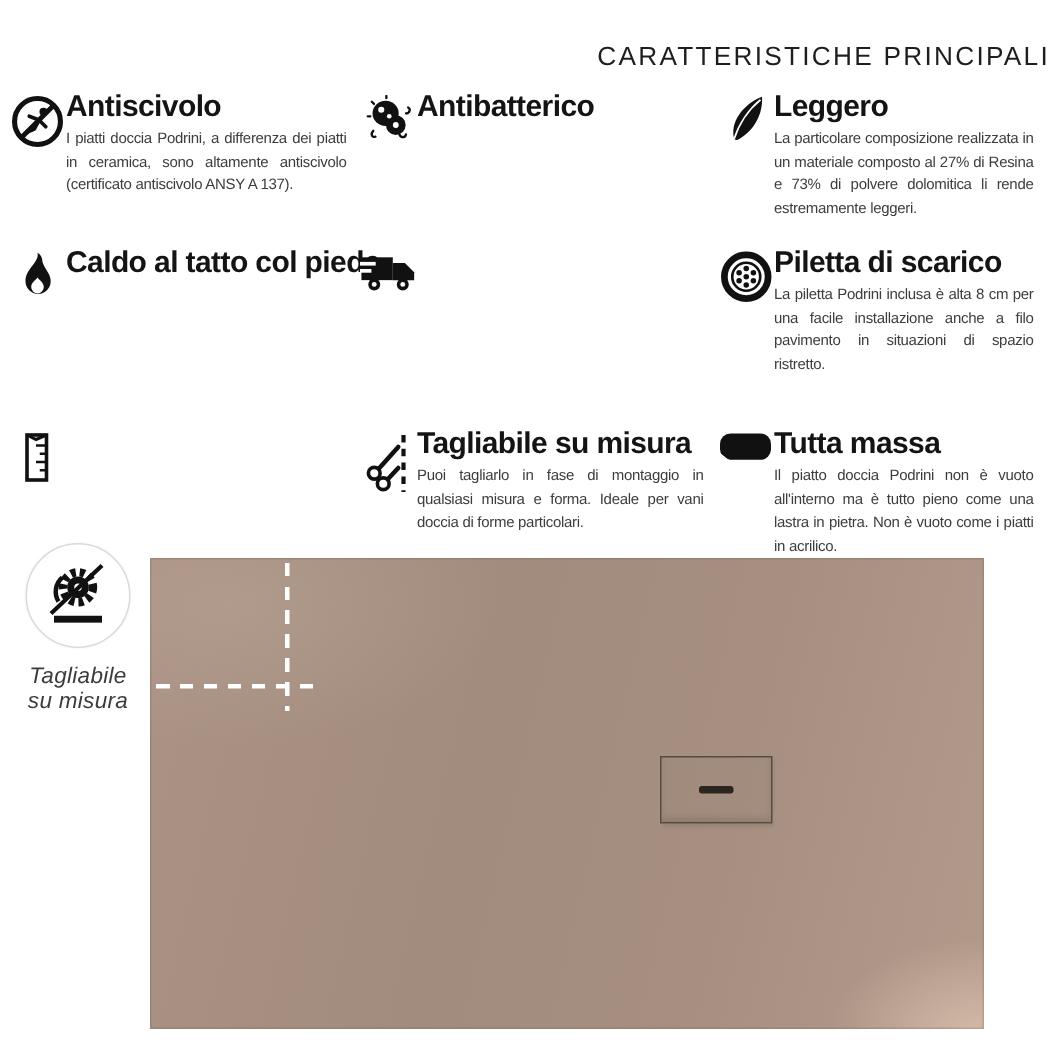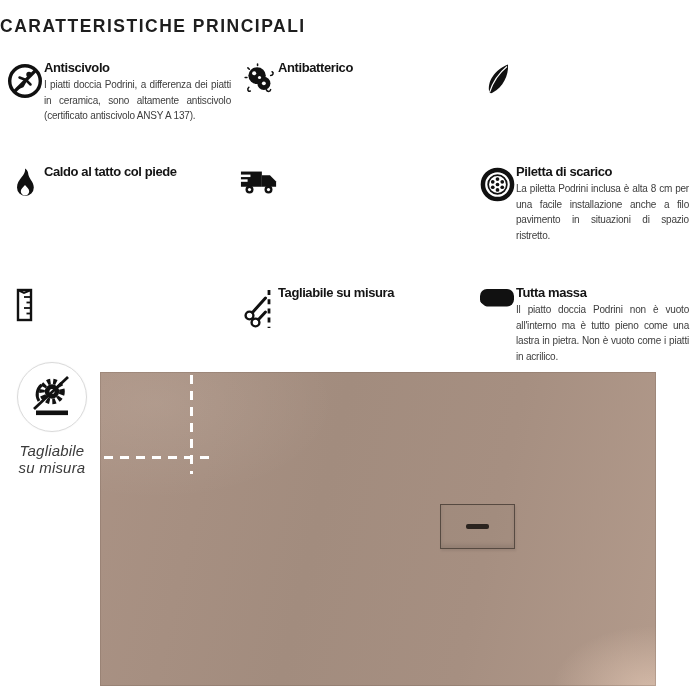--- a/index.html
+++ b/index.html
@@ -2,33 +2,33 @@
 <html lang="it"><head>
 <meta charset="utf-8">
 <style>
   html,body{margin:0;padding:0;}
   body{
     width:700px;height:700px;position:relative;background:#ffffff;
     font-family:"Liberation Sans",sans-serif;overflow:hidden;
     -webkit-font-smoothing:antialiased;
   }
   .page-title{
-    text-align:left;padding-top:16px;font-size:17.5px;font-weight:bold;
+    text-align:right;padding-top:27px;font-size:17.5px;font-weight:normal;
     letter-spacing:1.5px;color:#1e1e1e;
   }
   .features-grid{
     position:absolute;top:60px;left:6px;width:692px;
     display:grid;grid-template-columns:234px 238px 220px;
     grid-template-rows:104px 121px auto;
   }
   .feature{display:flex;align-items:flex-start;}
   .feature .icon-box{flex:0 0 38px;display:flex;justify-content:center;padding-top:3px;}
   .feature .txt{flex:1;padding-right:9px;min-width:0;}
   .feature h3{
-    margin:0 0 2px 0;font-size:13px;font-weight:bold;color:#141414;
+    margin:0 0 2px 0;font-size:20px;font-weight:bold;color:#141414;
     letter-spacing:-0.4px;white-space:nowrap;
   }
   .feature p{
     margin:0;font-size:10px;line-height:15.5px;color:#3d3d3d;
     text-align:justify;letter-spacing:-0.2px;hyphens:auto;
   }
   
   .cut-badge{position:absolute;left:8px;top:362px;width:88px;text-align:center;}
   .badge-circle{
     width:68px;height:68px;border:1px solid #dadada;border-radius:50%;
@@ -109,20 +109,24 @@
     </div>
   </div>
 
   <div class="feature">
     <div class="icon-box">
       <svg width="28" height="32" viewBox="0 0 28 32">
         <path d="M25 1.5 C12 6.5 3.5 19 6.5 29.5 C7.5 30.6 8.6 30.5 9.8 29.6 C20 24 25.8 12.5 25 1.5 Z" fill="#111"></path>
         <path d="M6.5 29.5 C9.5 20 16 10 24 3.5" stroke="#fff" stroke-width="1.1" fill="none"></path>
       </svg>
     </div>
+    <div class="txt">
+      <h3>Leggero</h3>
+      <p>La particolare composizione realizzata in un materiale composto al 27% di Resina e 73% di polvere dolomitica li rende estremamente leggeri.</p>
+    </div>
   </div>
 
   <div class="feature">
     <div class="icon-box">
       <svg width="32" height="34" viewBox="0 0 32 34">
         <path d="M16 1.5 C17.5 8 8 12 8 20.5 a8.4 8.4 0 0 0 16.8 0 C24.8 14.5 19.5 12 19 5.5 C18.6 3.5 17.3 2.3 16 1.5 Z" fill="#111"></path>
         <path d="M16 28.5 a4.2 4.2 0 0 1 -4.2 -4.2 c0 -2.8 2.6 -4.2 4.2 -6.3 c1.6 2.1 4.2 3.5 4.2 6.3 a4.2 4.2 0 0 1 -4.2 4.2 Z" fill="#fff"></path>
       </svg>
     </div>
     <div class="txt">
@@ -187,20 +191,21 @@
         <g stroke="#111" fill="none" stroke-linecap="round">
           <path d="M8.5 24.5 L21.5 10" stroke-width="3"></path>
           <path d="M14.5 31.5 L21.5 24" stroke-width="3"></path>
           <circle cx="5.5" cy="27.5" r="3.9" stroke-width="2.4"></circle>
           <circle cx="11.5" cy="34.5" r="3.9" stroke-width="2.4"></circle>
         </g>
       </svg>
     </div>
     <div class="txt">
       <h3>Tagliabile su misura</h3>
+      <p>Puoi tagliarlo in fase di montaggio in qualsiasi misura e forma. Ideale per vani doccia di forme particolari.</p>
     </div>
   </div>
 
   <div class="feature">
     <div class="icon-box">
       <svg width="36" height="22" viewBox="0 0 36 22">
         <rect x="1" y="1" width="34" height="17.5" rx="7" fill="#111"></rect>
         <path d="M1 14 L8 19.5 L1 19.5 Z" fill="#fff"></path>
       </svg>
     </div>

